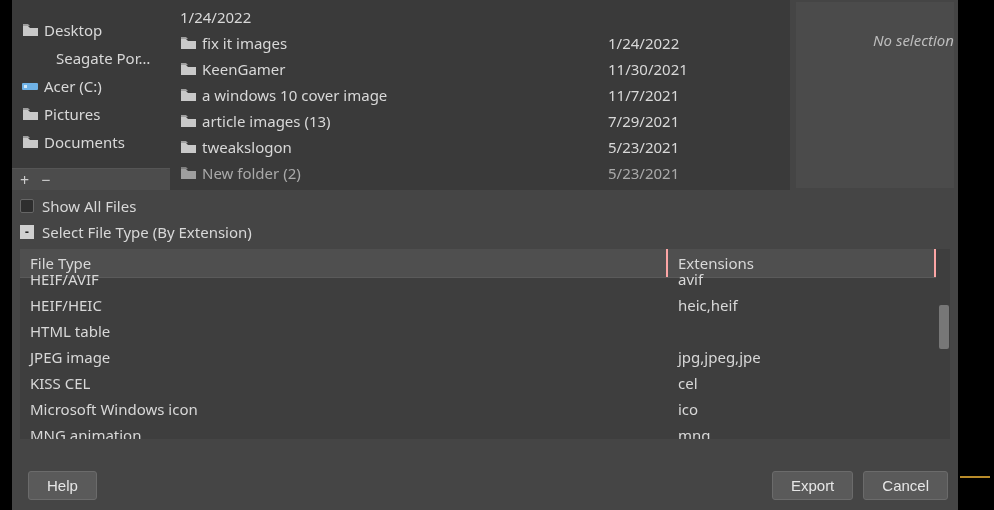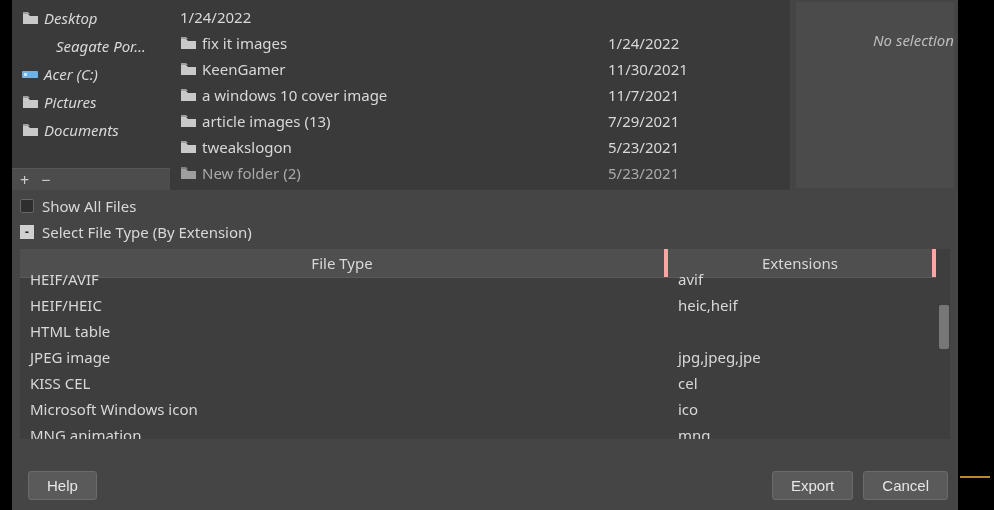--- a/index.html
+++ b/index.html
@@ -25,22 +25,21 @@
   .places {
     width: 158px;
     background: #3a3a3a;
     display: flex;
     flex-direction: column;
     position: relative;
   }
   .places-list {
     flex: 1;
     overflow: hidden;
-    padding-top: 4px;
-    font-style: italic;
+    padding-top: 16px;
   }
   .place-item {
     display: flex;
     align-items: center;
     gap: 6px;
     padding: 4px 10px;
     cursor: pointer;
     white-space: nowrap;
     overflow: hidden;
     text-overflow: ellipsis;
@@ -154,22 +153,21 @@
     flex: 1;
     overflow: hidden;
   }
   .type-header {
     display: flex;
     background: #4f4f4f;
     border-bottom: 1px solid #5a5a5a;
   }
   .type-header > div {
     padding: 4px 10px;
-    border-right: 4px solid #fca5a5;
-    text-align: center;
+    border-right: 2px solid #fca5a5;
   }
   .col-type { flex: 0 0 648px; }
   .col-ext  { flex: 1; }
   .type-body {
     padding: 0;
   }
   .type-row {
     display: flex;
     padding: 3px 0;
     cursor: pointer;

